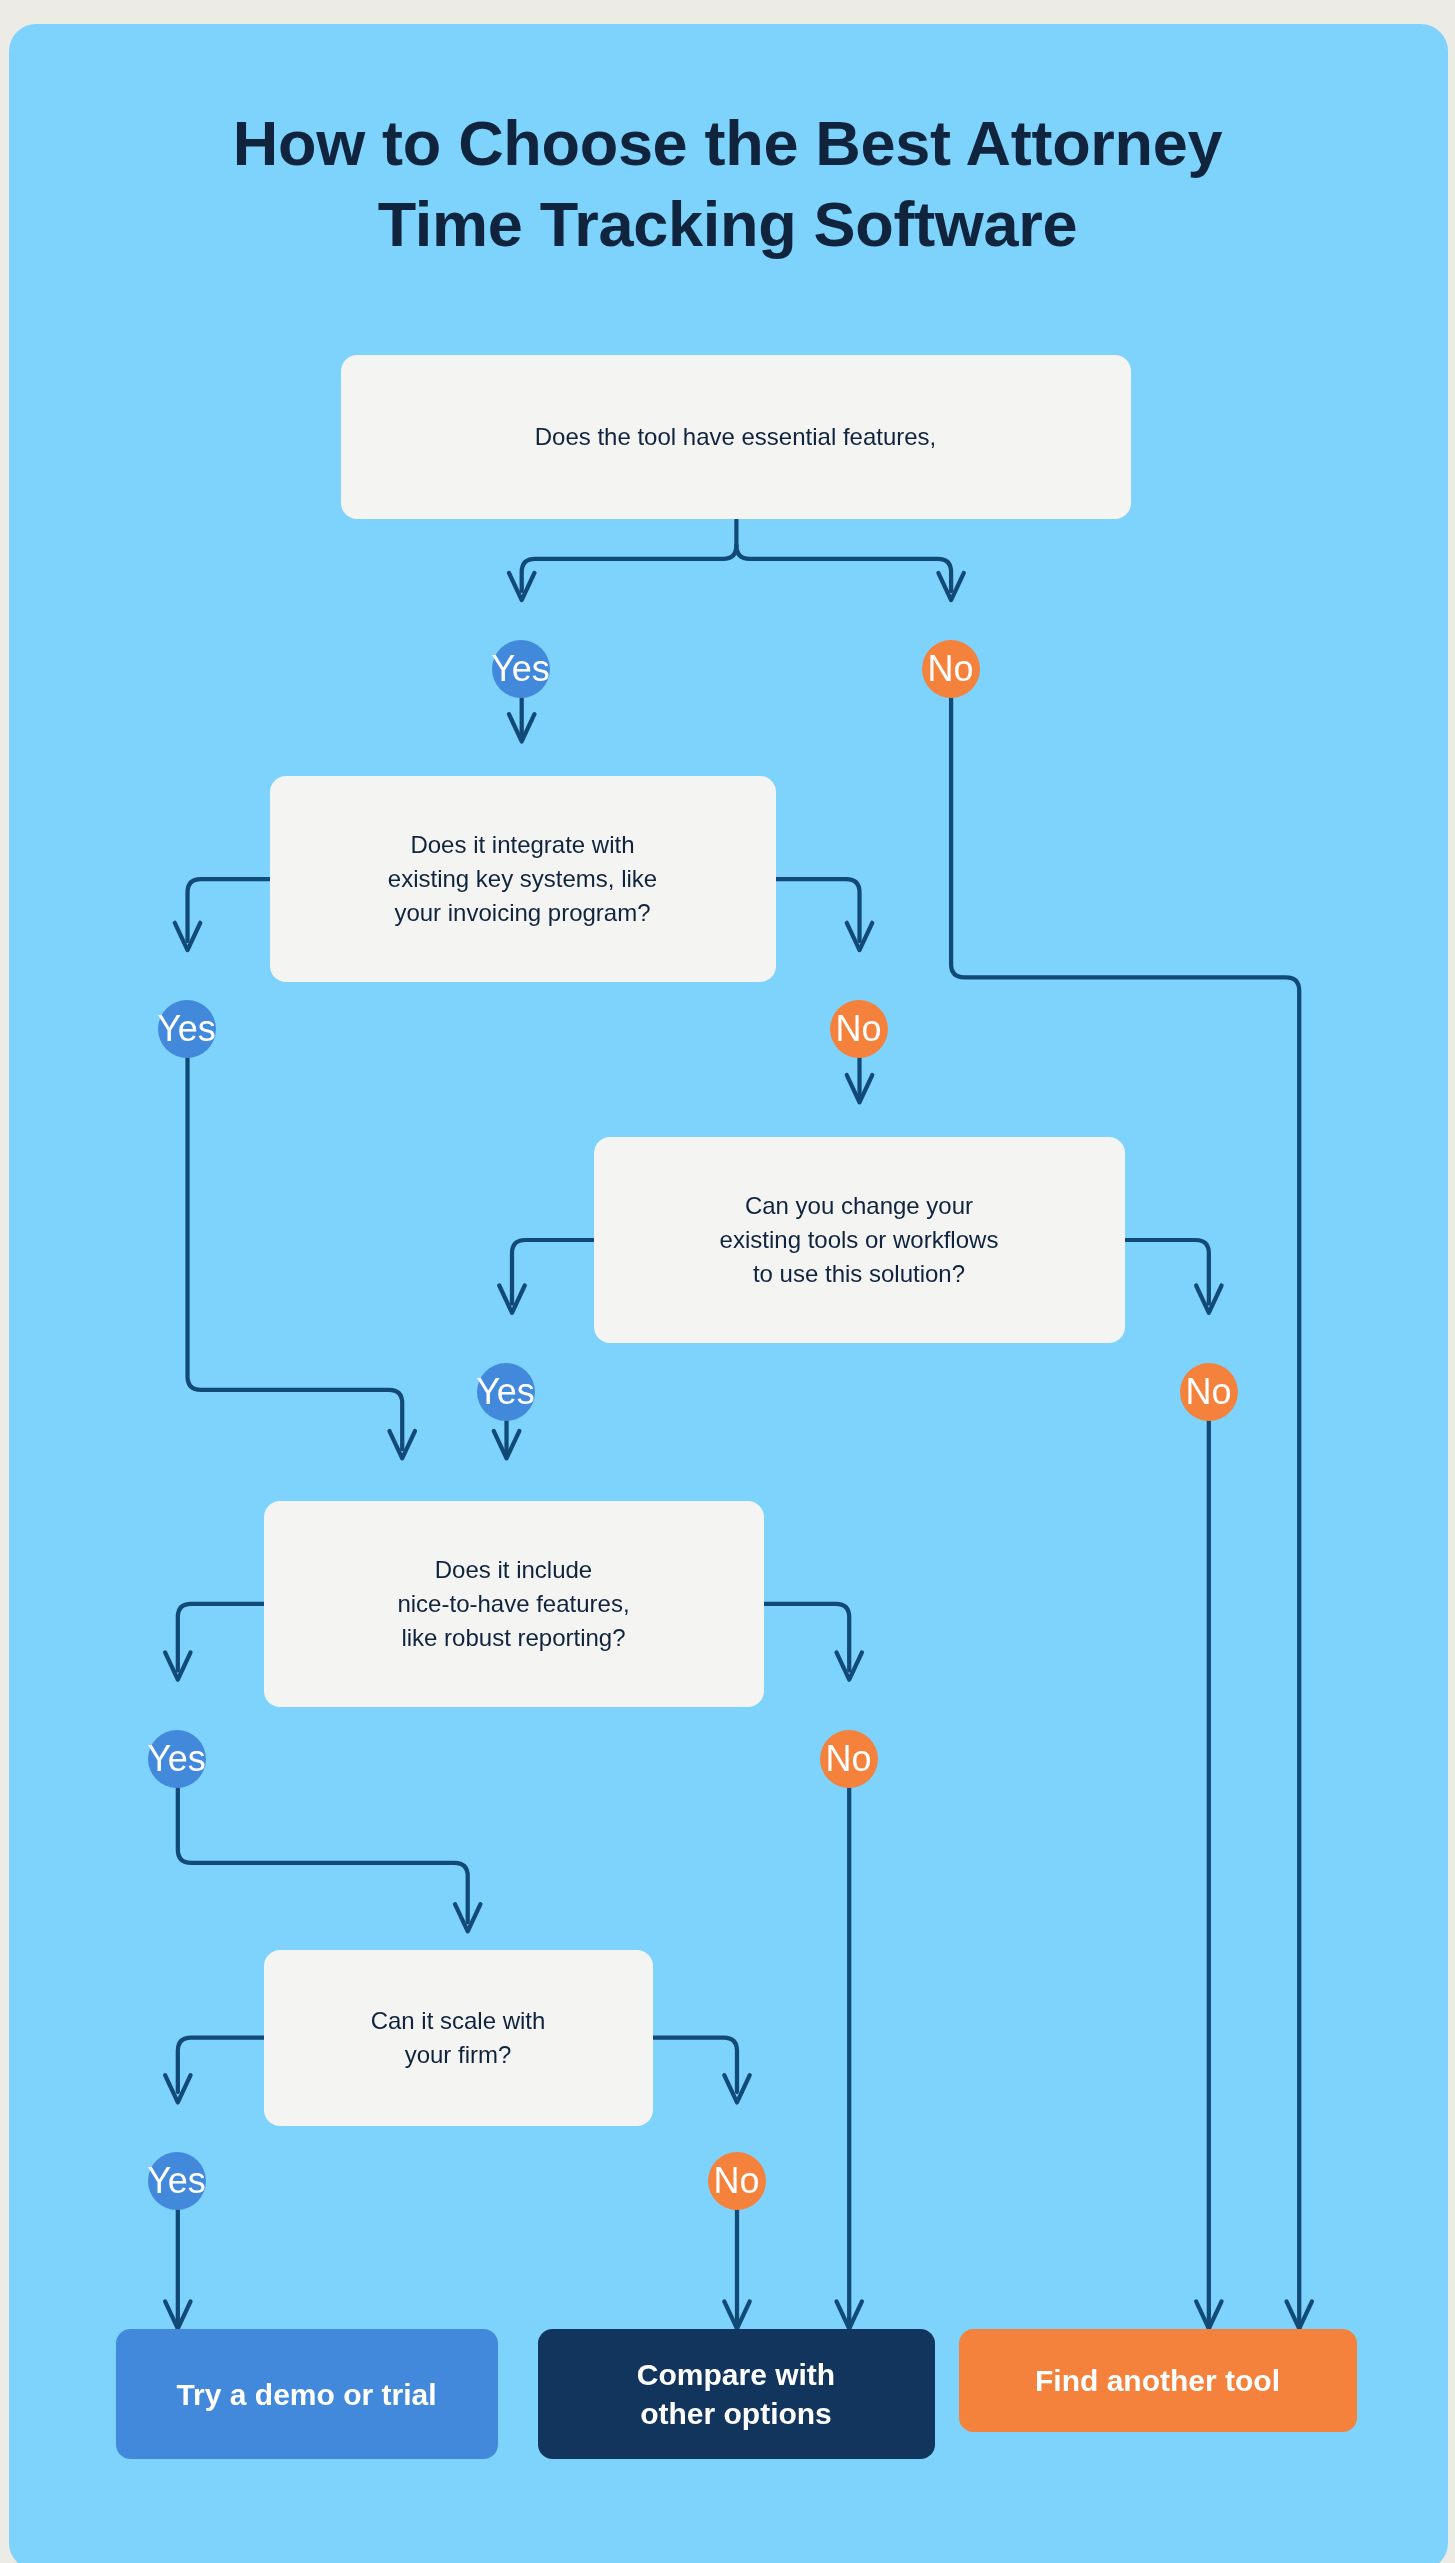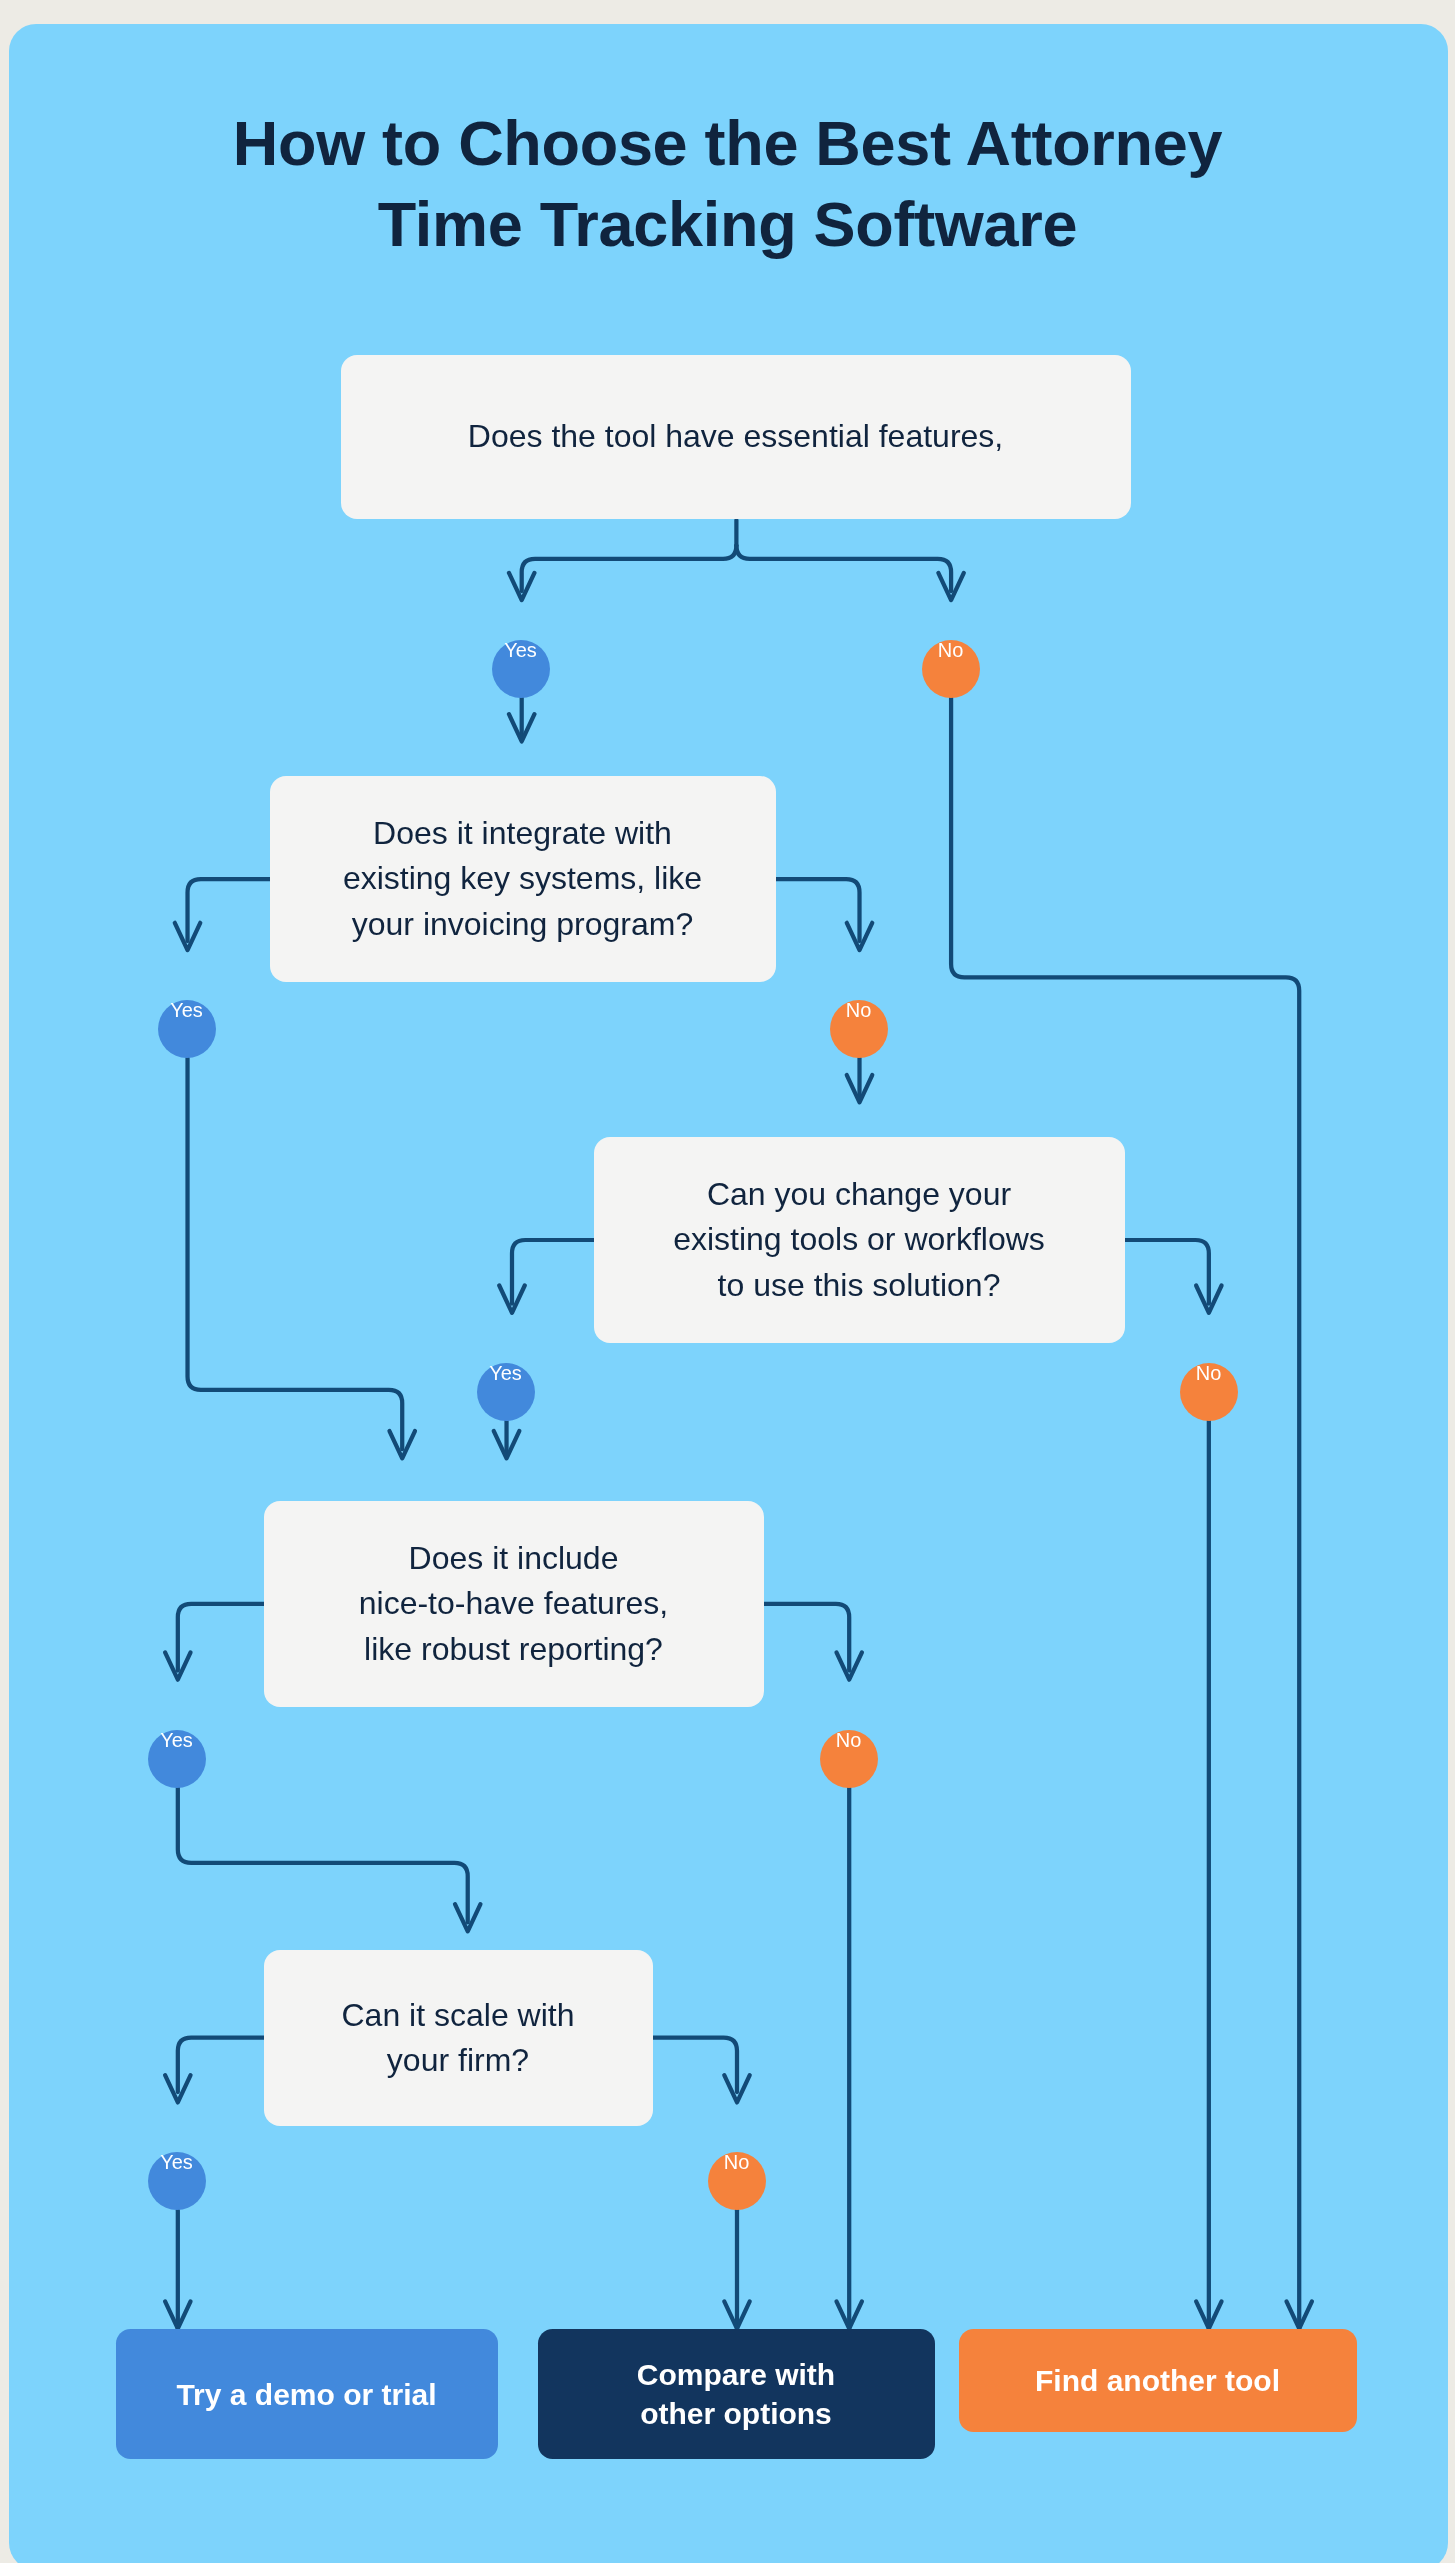--- a/index.html
+++ b/index.html
@@ -38,35 +38,36 @@
 
   .qbox{
     position:absolute;
     background:#F4F4F3;
     border-radius:16px;
     display:flex;
     align-items:center;
     justify-content:center;
     text-align:center;
     color:#10243E;
-    font-size:32px;
+    font-size:24px;
     line-height:1.42;
     padding:0 18px;
     box-sizing:border-box;
   }
   .qbox span{display:block;}
 
   .pill{
     position:absolute;
     width:58px;height:58px;
     border-radius:50%;
     display:flex;
+    align-items:center;
     justify-content:center;
     color:#FFFFFF;
-    font-size:20px;
+    font-size:36px;
     line-height:1;
     font-weight:normal;
   }
   .pill.yes{background:#4289DC;}
   .pill.no{background:#F5823C;}
 
   .outcome{
     position:absolute;
     border-radius:14.6px;
     display:flex;

